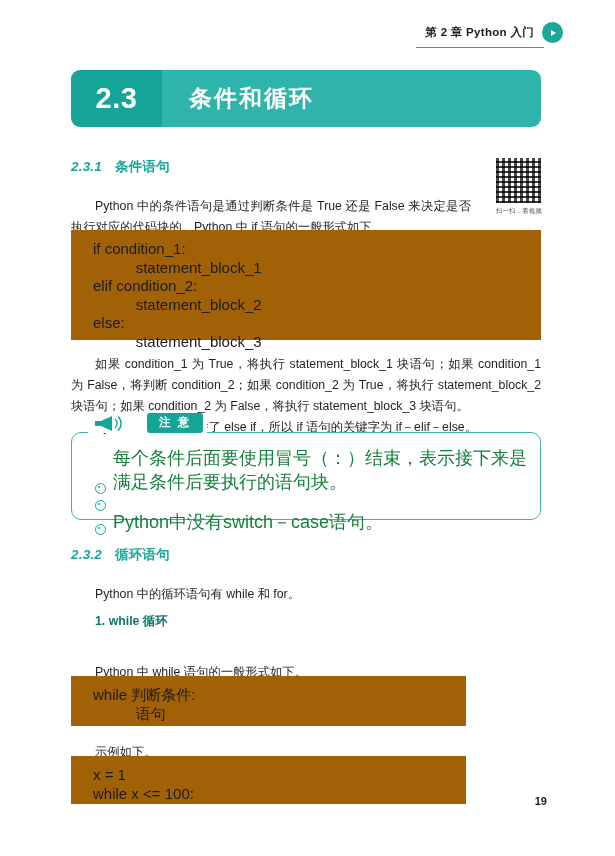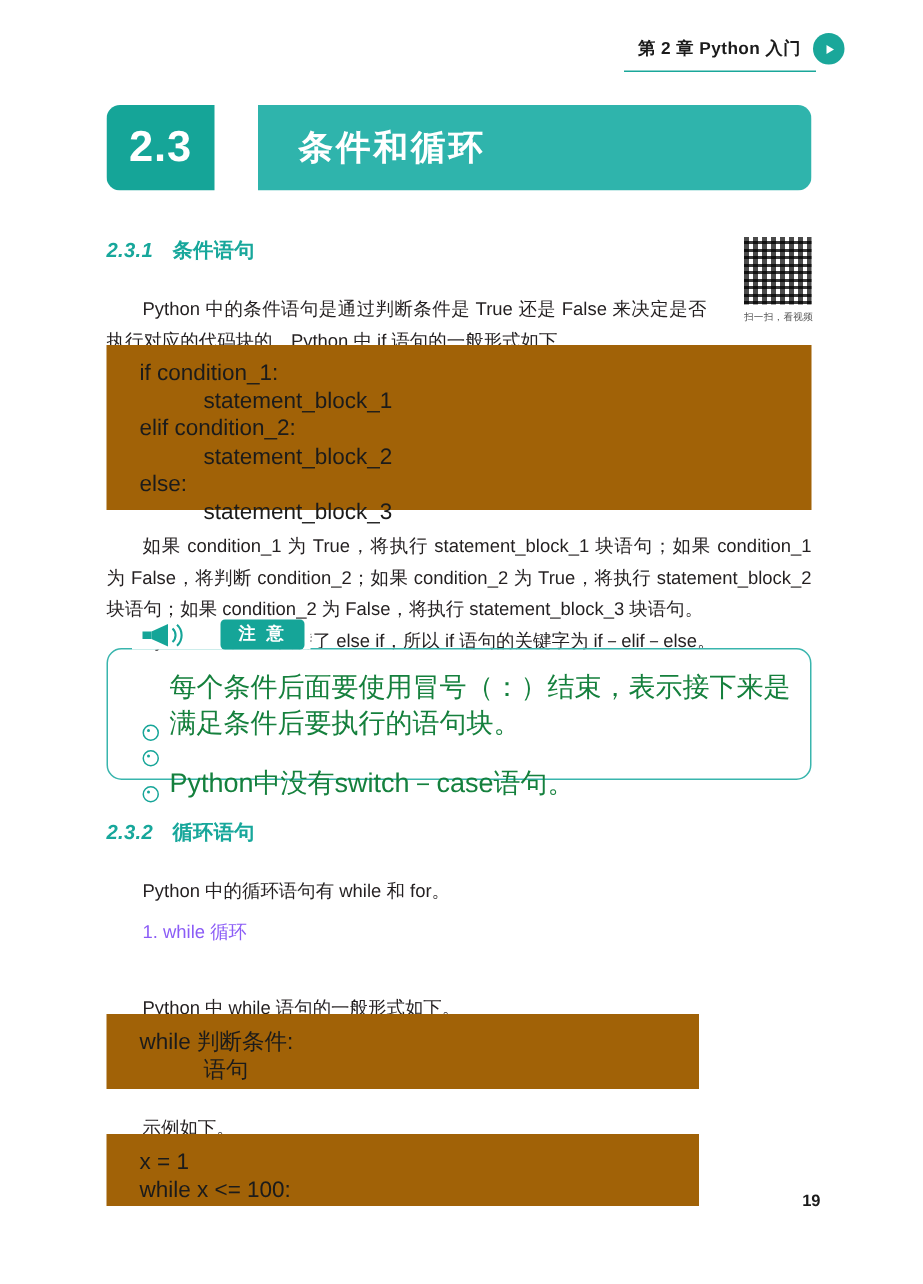--- a/index.html
+++ b/index.html
@@ -64,41 +64,40 @@
     top: 70px;
     left: 71px;
     width: 470px;
     height: 57px;
     display: flex;
     align-items: stretch;
     border-radius: 9px;
     overflow: hidden;
   }
   .banner-num {
-    width: 72px;
+    width: 91px;
     background: #15a598;
     color: #ffffff;
     font-size: 29px;
     font-weight: bold;
     display: flex;
     align-items: center;
     justify-content: center;
     letter-spacing: .5px;
   }
   .banner-title {
     flex: 1;
     background: #2fb4ac;
     color: #ffffff;
     font-size: 23px;
     font-weight: bold;
     display: flex;
     align-items: center;
     padding-left: 27px;
     letter-spacing: 2px;
-    margin-left: 29px;
   }
 
   
   .sub-head {
     position: absolute;
     left: 71px;
     color: #17a79b;
     font-size: 13.5px;
     font-weight: bold;
     letter-spacing: .2px;
@@ -211,22 +210,22 @@
     left: 2px; top: 2px;
     width: 2.4px; height: 2.4px;
     border-radius: 50%;
     background: #15a598;
   }
 
   
   .run-head {
     position: absolute;
     font-size: 12.3px;
-    font-weight: normal;
-    color: #8b5cf6;
+    font-weight: bold;
+    color: #0f766e;
   }
 
   
   .page-num {
     position: absolute;
     right: 68px;
     bottom: 49px;
     font-size: 11px;
     font-weight: bold;
     color: #1b1b1b;

